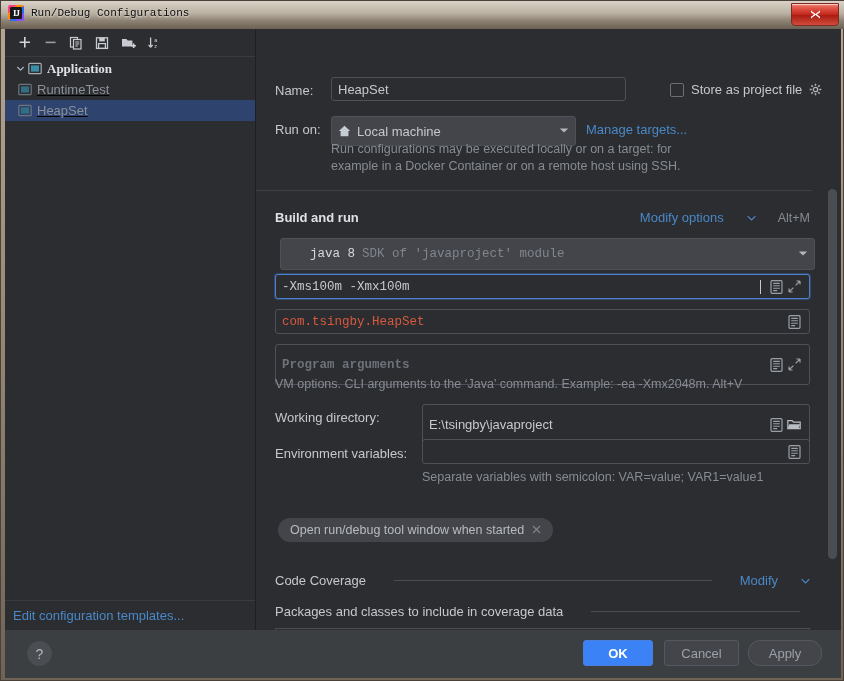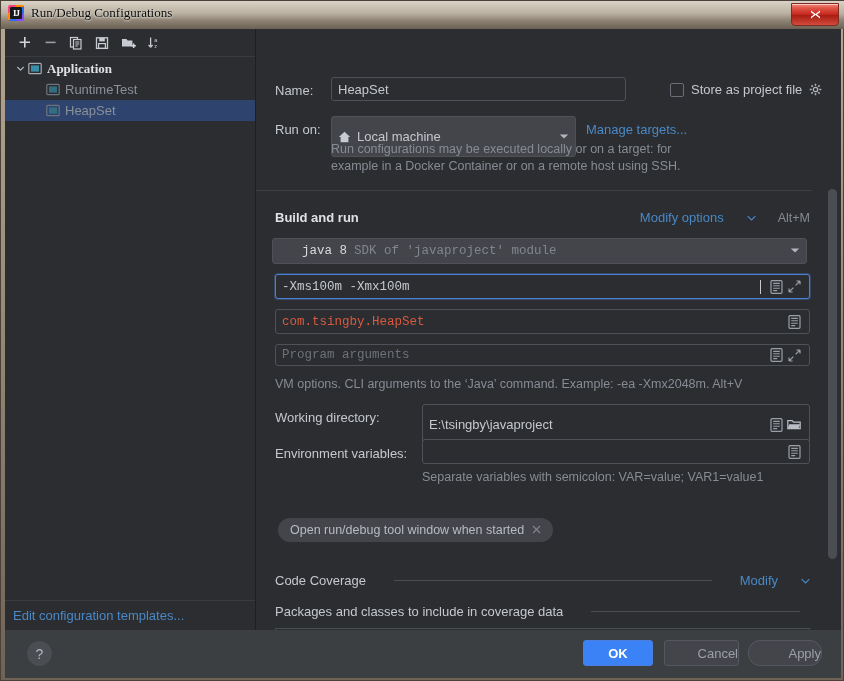--- a/index.html
+++ b/index.html
@@ -47,22 +47,22 @@
   .idea-icon .ij {
     position: absolute; z-index: 2; left: 0; top: 0;
     width: 16px; height: 16px;
     color: #fff; font-size: 9px; font-weight: bold;
     font-family: "Liberation Serif", serif;
     display: flex; align-items: center; justify-content: center;
     letter-spacing: -1px;
   }
   #title-text {
     color: #0a0a0a;
-    font-size: 13px;
-    font-family: Liberation Serif, serif;
+    font-size: 11px;
+    font-family: Liberation Mono, monospace;
     text-shadow: 0 1px 2px rgba(255,255,255,.85);
     white-space: nowrap;
   }
   #close-btn {
     position: absolute; right: 6px; top: 2px;
     width: 46px; height: 21px;
     border-radius: 0 0 4px 4px;
     border: 1px solid #7d2a22;
     background: linear-gradient(180deg,#f08a7e 0%,#e0574a 18%,#c4251a 52%,#a81b12 53%,#d24b3c 100%);
     box-shadow: inset 0 1px 0 rgba(255,255,255,.55);
@@ -126,21 +126,21 @@
     box-sizing: border-box;
   }
   .tree-row.selected { background: #2e436e; }
   .tree-row .chev {
     width: 14px; height: 14px;
     display: flex; align-items: center; justify-content: center;
     color: #a9b1bb; font-size: 9px;
   }
   .tree-row .node-icon { width: 16px; height: 16px; margin-right: 4px; display:flex;align-items:center;justify-content:center;}
   .tree-row.group .label { color: #dfe1e5; font-weight: bold; font-family: Liberation Serif, serif; }
-  .tree-row.child { padding-left: 60px; }
+  .tree-row.child { padding-left: 32px; text-decoration: underline; }
   .tree-row.child .label { color: #8b9099; }
 
   #edit-templates-bar {
     position: absolute; left: 0; bottom: 0;
     width: 250px; height: 30px;
     border-top: 1px solid #393b40;
     display: flex; align-items: center;
     padding-left: 8px;
     box-sizing: border-box;
   }
@@ -237,21 +237,20 @@
     cursor: pointer;
     box-sizing: border-box;
   }
   .dlg-btn.primary {
     background: #3b82f6; color: #ffffff; font-weight: bold;
     border: 1px solid #4a7fe0;
   }
   .dlg-btn.normal {
     background: #43454a; color: #9ba0a8;
     border: 1px solid #555860;
-    justify-content: flex-end;
   }
 </style>
 </head>
 <body>
 
 <div id="window">
 
   <div id="titlebar">
     <div id="title-left">
       <span class="idea-icon">
@@ -364,21 +363,21 @@
           <span class="lbl">Store as project file</span>
           <span style="display:flex;align-items:center;">
             <svg width="13" height="13" viewBox="0 0 13 13">
               <circle cx="6.5" cy="6.5" r="2.2" fill="none" stroke="#b0b5bc" stroke-width="1.3"></circle>
               <path d="M6.5 0.7 v2 M6.5 10.3 v2 M0.7 6.5 h2 M10.3 6.5 h2 M2.4 2.4 l1.4 1.4 M9.2 9.2 l1.4 1.4 M10.6 2.4 l-1.4 1.4 M3.8 9.2 l-1.4 1.4" stroke="#b0b5bc" stroke-width="1.5"></path>
             </svg>
           </span>
         </div>
 
         <span class="lbl" style="position:absolute;left:19px;top:93px;">Run on:</span>
-        <div class="combo" style="position:absolute;left:75px;top:87px;width:245px;height:41px;">
+        <div class="combo" style="position:absolute;left:75px;top:87px;width:245px;height:30px;">
           <span style="margin-right:6px;display:flex;">
             <svg width="13" height="12" viewBox="0 0 13 12">
               <path d="M6.5 0.8 L12.2 6 H10.4 V11.2 H2.6 V6 H0.8 Z" fill="#c7ccd3"></path>
             </svg>
           </span>
           <span>Local machine</span>
           <span class="caret">
             <svg width="10" height="7" viewBox="0 0 10 7">
                 <path d="M0.8 1.4 L5 5.6 L9.2 1.4 Z" fill="#b2b6bd"></path>
               </svg>
@@ -398,21 +397,21 @@
           <span style="flex:1"></span>
           <a class="link">Modify options</a>
           <span style="margin:0 4px 0 5px;display:flex;">
             <svg width="9" height="6" viewBox="0 0 9 6">
                 <path d="M0.7 1.1 L4.5 4.9 L8.3 1.1" stroke="#4a88c7" stroke-width="1.2" fill="none"></path>
               </svg>
           </span>
           <span style="color:#868b93;font-size:12.5px;">Alt+M</span>
         </div>
 
-        <div class="combo" style="position:absolute;left:16px;top:209px;width:535px;height:26px;background:#43454a;padding-left:29px;">
+        <div class="combo" style="position:absolute;left:24px;top:209px;width:535px;height:32px;background:#43454a;padding-left:29px;">
           <span class="val mono" style="font-family:'Liberation Mono',monospace;font-size:12.5px;color:#d6d9de;flex:none;">java 8</span>
           <span style="font-family:'Liberation Mono',monospace;font-size:12.5px;color:#81868e;margin-left:7px;">SDK of 'javaproject' module</span>
           <span class="caret">
             <svg width="10" height="7" viewBox="0 0 10 7">
                 <path d="M0.8 1.4 L5 5.6 L9.2 1.4 Z" fill="#b2b6bd"></path>
               </svg>
           </span>
         </div>
 
         <div class="txtfield focused" style="position:absolute;left:19px;top:245px;width:535px;height:25px;">
@@ -435,21 +434,21 @@
         <div class="txtfield" style="position:absolute;left:19px;top:280px;width:535px;height:25px;">
           <span class="val mono" style="color:#d9593f;">com.tsingby.HeapSet</span>
           <span class="fieldicon">
             <svg width="13" height="14" viewBox="0 0 13 14">
               <rect x="1" y="0.7" width="11" height="12.6" rx="1" fill="none" stroke="#9aa0a8" stroke-width="1.2"></rect>
               <path d="M3.2 3.4 h6.6 M3.2 5.8 h6.6 M3.2 8.2 h6.6 M3.2 10.6 h4" stroke="#9aa0a8" stroke-width="1.1"></path>
             </svg>
           </span>
         </div>
 
-        <div class="txtfield" style="position:absolute;left:19px;top:315px;width:535px;height:22px;">
+        <div class="txtfield" style="position:absolute;left:19px;top:315px;width:535px;height:41px;font-weight:bold;">
           <span class="val mono ph">Program arguments</span>
           <span class="fieldicon">
             <svg width="13" height="14" viewBox="0 0 13 14">
               <rect x="1" y="0.7" width="11" height="12.6" rx="1" fill="none" stroke="#9aa0a8" stroke-width="1.2"></rect>
               <path d="M3.2 3.4 h6.6 M3.2 5.8 h6.6 M3.2 8.2 h6.6 M3.2 10.6 h4" stroke="#9aa0a8" stroke-width="1.1"></path>
             </svg>
           </span>
           <span class="fieldicon">
             <svg width="13" height="13" viewBox="0 0 13 13">
               <path d="M12 1 L7.6 5.4 M12 1 H8.4 M12 1 V4.6" stroke="#9aa0a8" stroke-width="1.2" fill="none"></path>

